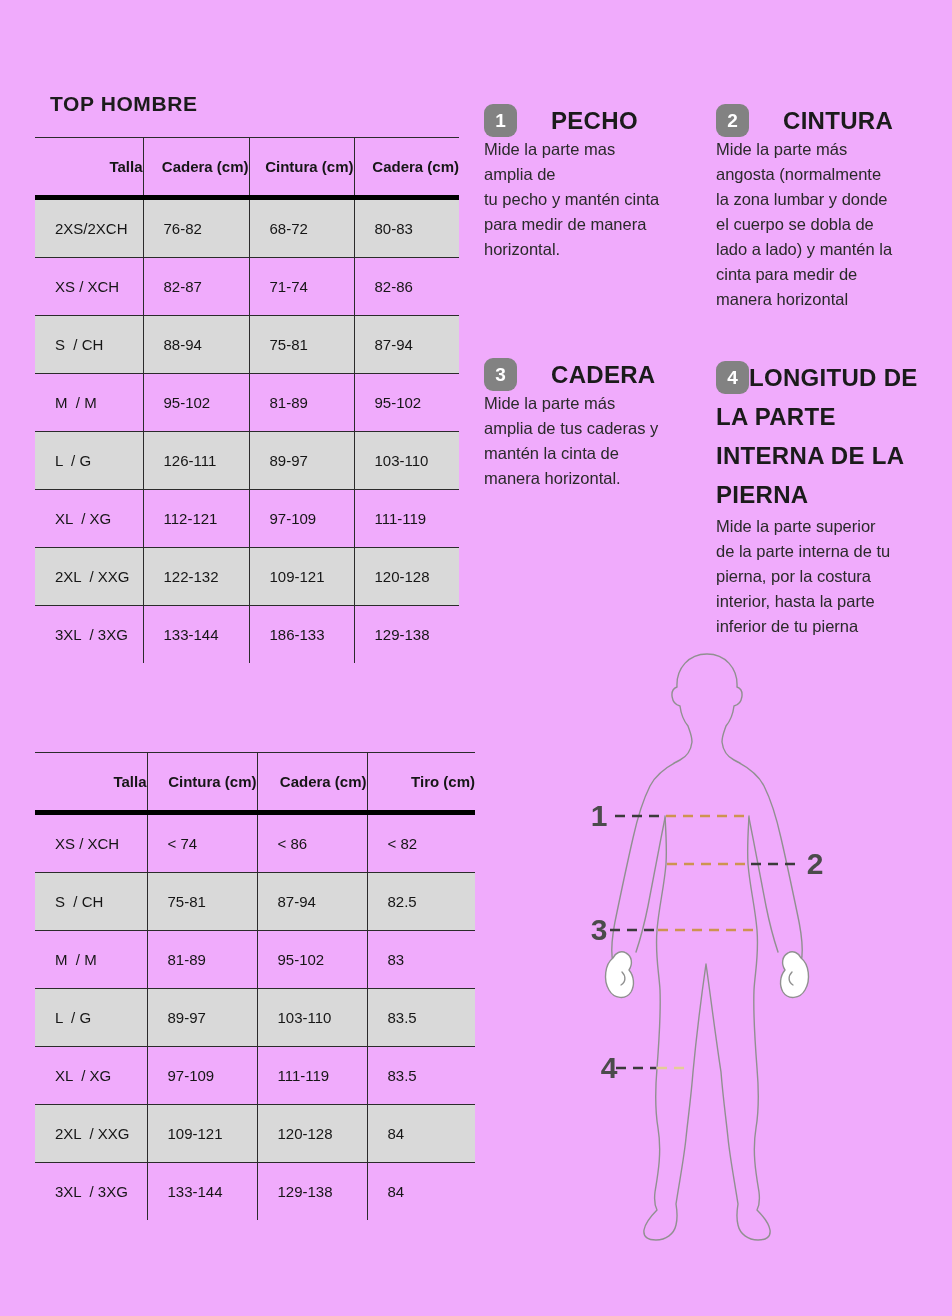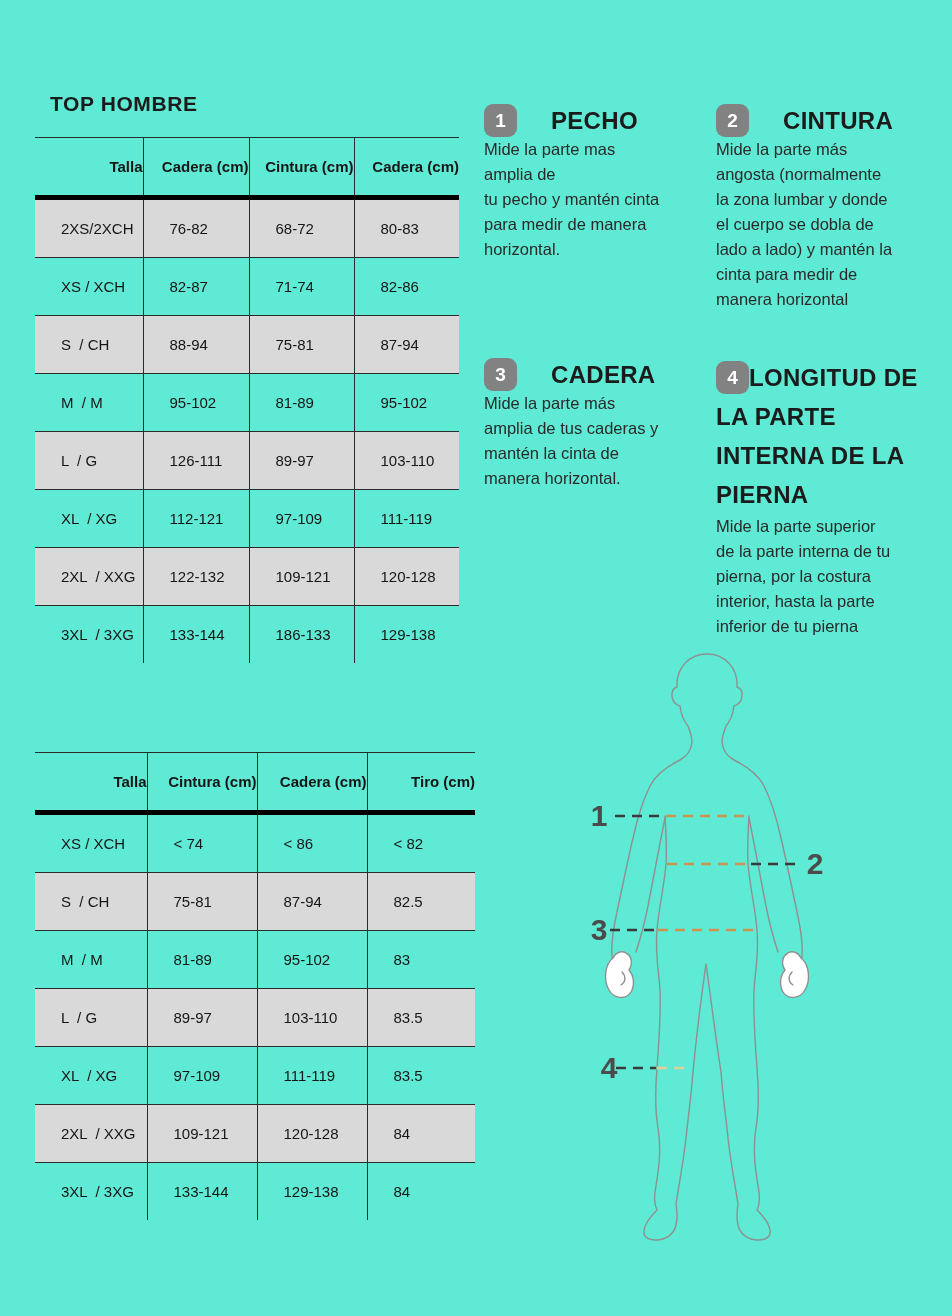--- a/index.html
+++ b/index.html
@@ -1,29 +1,29 @@
 <!DOCTYPE html>
 <html><head>
 <meta charset="utf-8">
 <style>
   html,body{margin:0;padding:0;background:#fff;}
   .page{
-    position:relative;width:952px;height:1316px;background:#5eead4;overflow:hidden;
+    position:relative;width:952px;height:1316px;background:#f0abfc;overflow:hidden;
     font-family:"Liberation Sans",sans-serif;color:#1d1d1d;
   }
   .main-title{
     position:absolute;margin:0;font-size:21px;font-weight:700;letter-spacing:.6px;color:#1c1c1c;
   }
   .tbl{border-collapse:collapse;table-layout:fixed;}
   .tbl th,.tbl td{
     height:57px;padding:0;font-size:15px;color:#161616;white-space:pre;
     border-top:1px solid #2b2b2b;
   }
   .tbl th{font-weight:700;text-align:right;border-bottom:5px solid #000000;}
-  .tbl td{font-weight:400;text-align:left;padding-left:26px;}
+  .tbl td{font-weight:400;text-align:left;padding-left:20px;}
   .tbl th + th,.tbl td + td{border-left:1px solid #2b2b2b;}
   .tbl tr.shaded td{background:#d9d9d9;}
   .tbl-wrap{position:absolute;}
   .section{position:absolute;}
   .section-head{display:flex;align-items:center;gap:18px;}
   .badge{
     flex:0 0 auto;display:inline-flex;align-items:center;justify-content:center;
     width:33px;height:33px;border-radius:9px;background:#828282;color:#fff;
     font-size:19px;font-weight:700;vertical-align:middle;
   }

